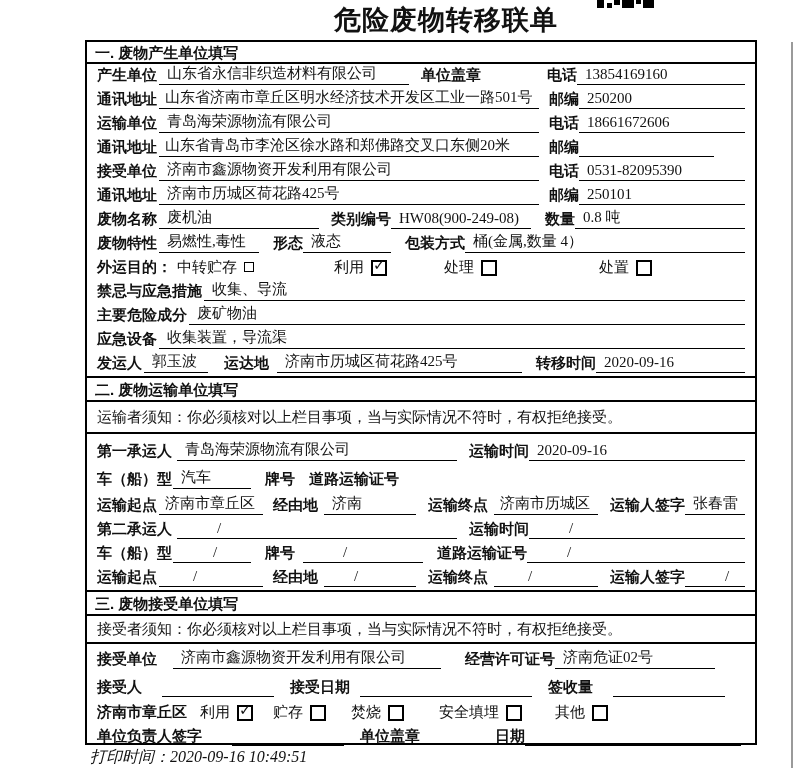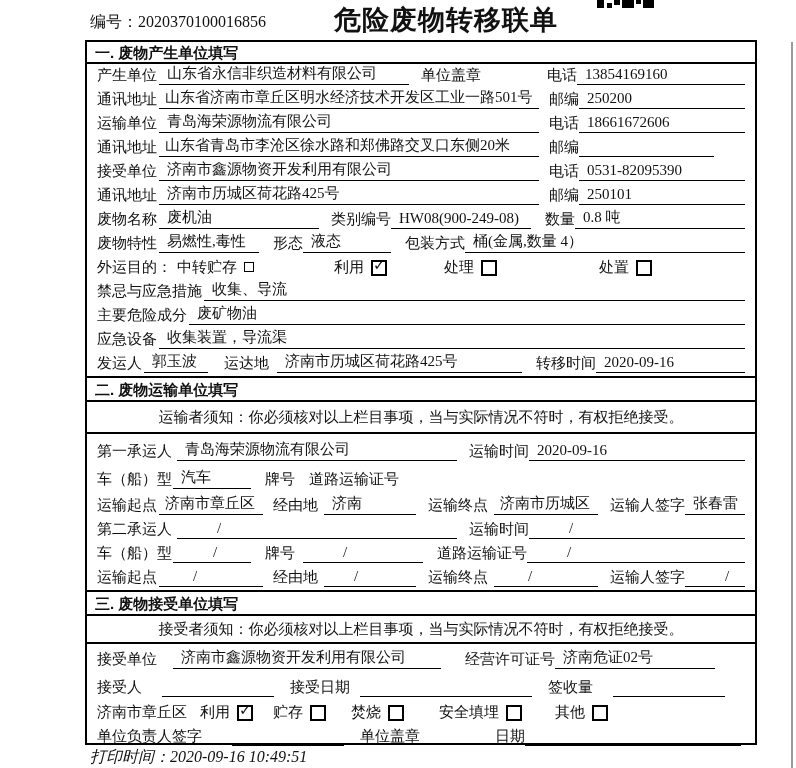--- a/index.html
+++ b/index.html
@@ -9,41 +9,40 @@
   .title{position:absolute;left:334px;top:2px;margin:0;font-size:27px;font-weight:bold;letter-spacing:1px;white-space:nowrap;}
   .qr{position:absolute;left:597px;top:0;width:58px;height:9px;}
   .qr i{position:absolute;background:#000;display:block;}
   .edge{position:absolute;right:3px;top:42px;width:2px;height:726px;background:#9a9a9a;}
   .ftable{position:absolute;left:85px;top:40px;width:672px;height:705px;border:2px solid #000;
           box-sizing:border-box;display:flex;flex-direction:column;}
   .sec-title{box-sizing:border-box;flex:none;font-family:"Liberation Sans","DejaVu Sans",sans-serif;
              font-weight:bold;font-size:15px;padding:2px 0 0 8px;border-bottom:2px solid #000;}
   .sec-title.mid{border-top:2px solid #000;padding-top:3px;}
   .row{display:flex;align-items:flex-end;padding:0 10px 3px 10px;box-sizing:border-box;flex:none;}
-  .row.notice{align-items:center;border-bottom:2px solid #000;padding-bottom:0;justify-content:center;}
-  .lbl{white-space:nowrap;flex:none;box-sizing:border-box;}
+  .row.notice{align-items:center;border-bottom:2px solid #000;padding-bottom:0;}
+  .lbl{white-space:nowrap;flex:none;box-sizing:border-box;font-weight:bold;}
   .u{border-bottom:1px solid #000;white-space:nowrap;flex:none;box-sizing:border-box;
      padding:0 4px 1px 8px;overflow:hidden;min-height:18px;}
   .u.fill{flex:1 1 auto;}
   .u.slash{padding-left:40px;}
   .opt{display:flex;align-items:center;white-space:nowrap;flex:none;}
   .opt .olbl{margin-right:7px;}
   .cb{position:relative;display:inline-block;width:12px;height:12px;border:2px solid #000;
       box-sizing:content-box;flex:none;}
   .cb .ck{position:absolute;left:0px;top:-4px;font-size:15px;font-weight:bold;
           font-family:"DejaVu Sans",sans-serif;line-height:15px;}
   .cb.sm{width:8px;height:8px;border:1.5px solid #000;margin-bottom:1px;}
   .ptime{position:absolute;left:90px;top:747px;font-size:16px;white-space:nowrap;font-style:italic;}
 </style>
 </head>
 <body>
 
 <div class="page">
 
-  <div class="serial"><span>编号：</span><span>2020370100016856</span></div>
 
   <h1 class="title">危险废物转移联单</h1>
 
   <span class="qr">
     <i style="left:0;top:0;width:7px;height:8px"></i>
     <i style="left:10px;top:3px;width:5px;height:5px"></i>
     <i style="left:17px;top:0;width:6px;height:5px"></i>
     <i style="left:25px;top:0;width:12px;height:8px"></i>
     <i style="left:39px;top:0;width:5px;height:4px"></i>
     <i style="left:46px;top:0;width:11px;height:8px"></i>

